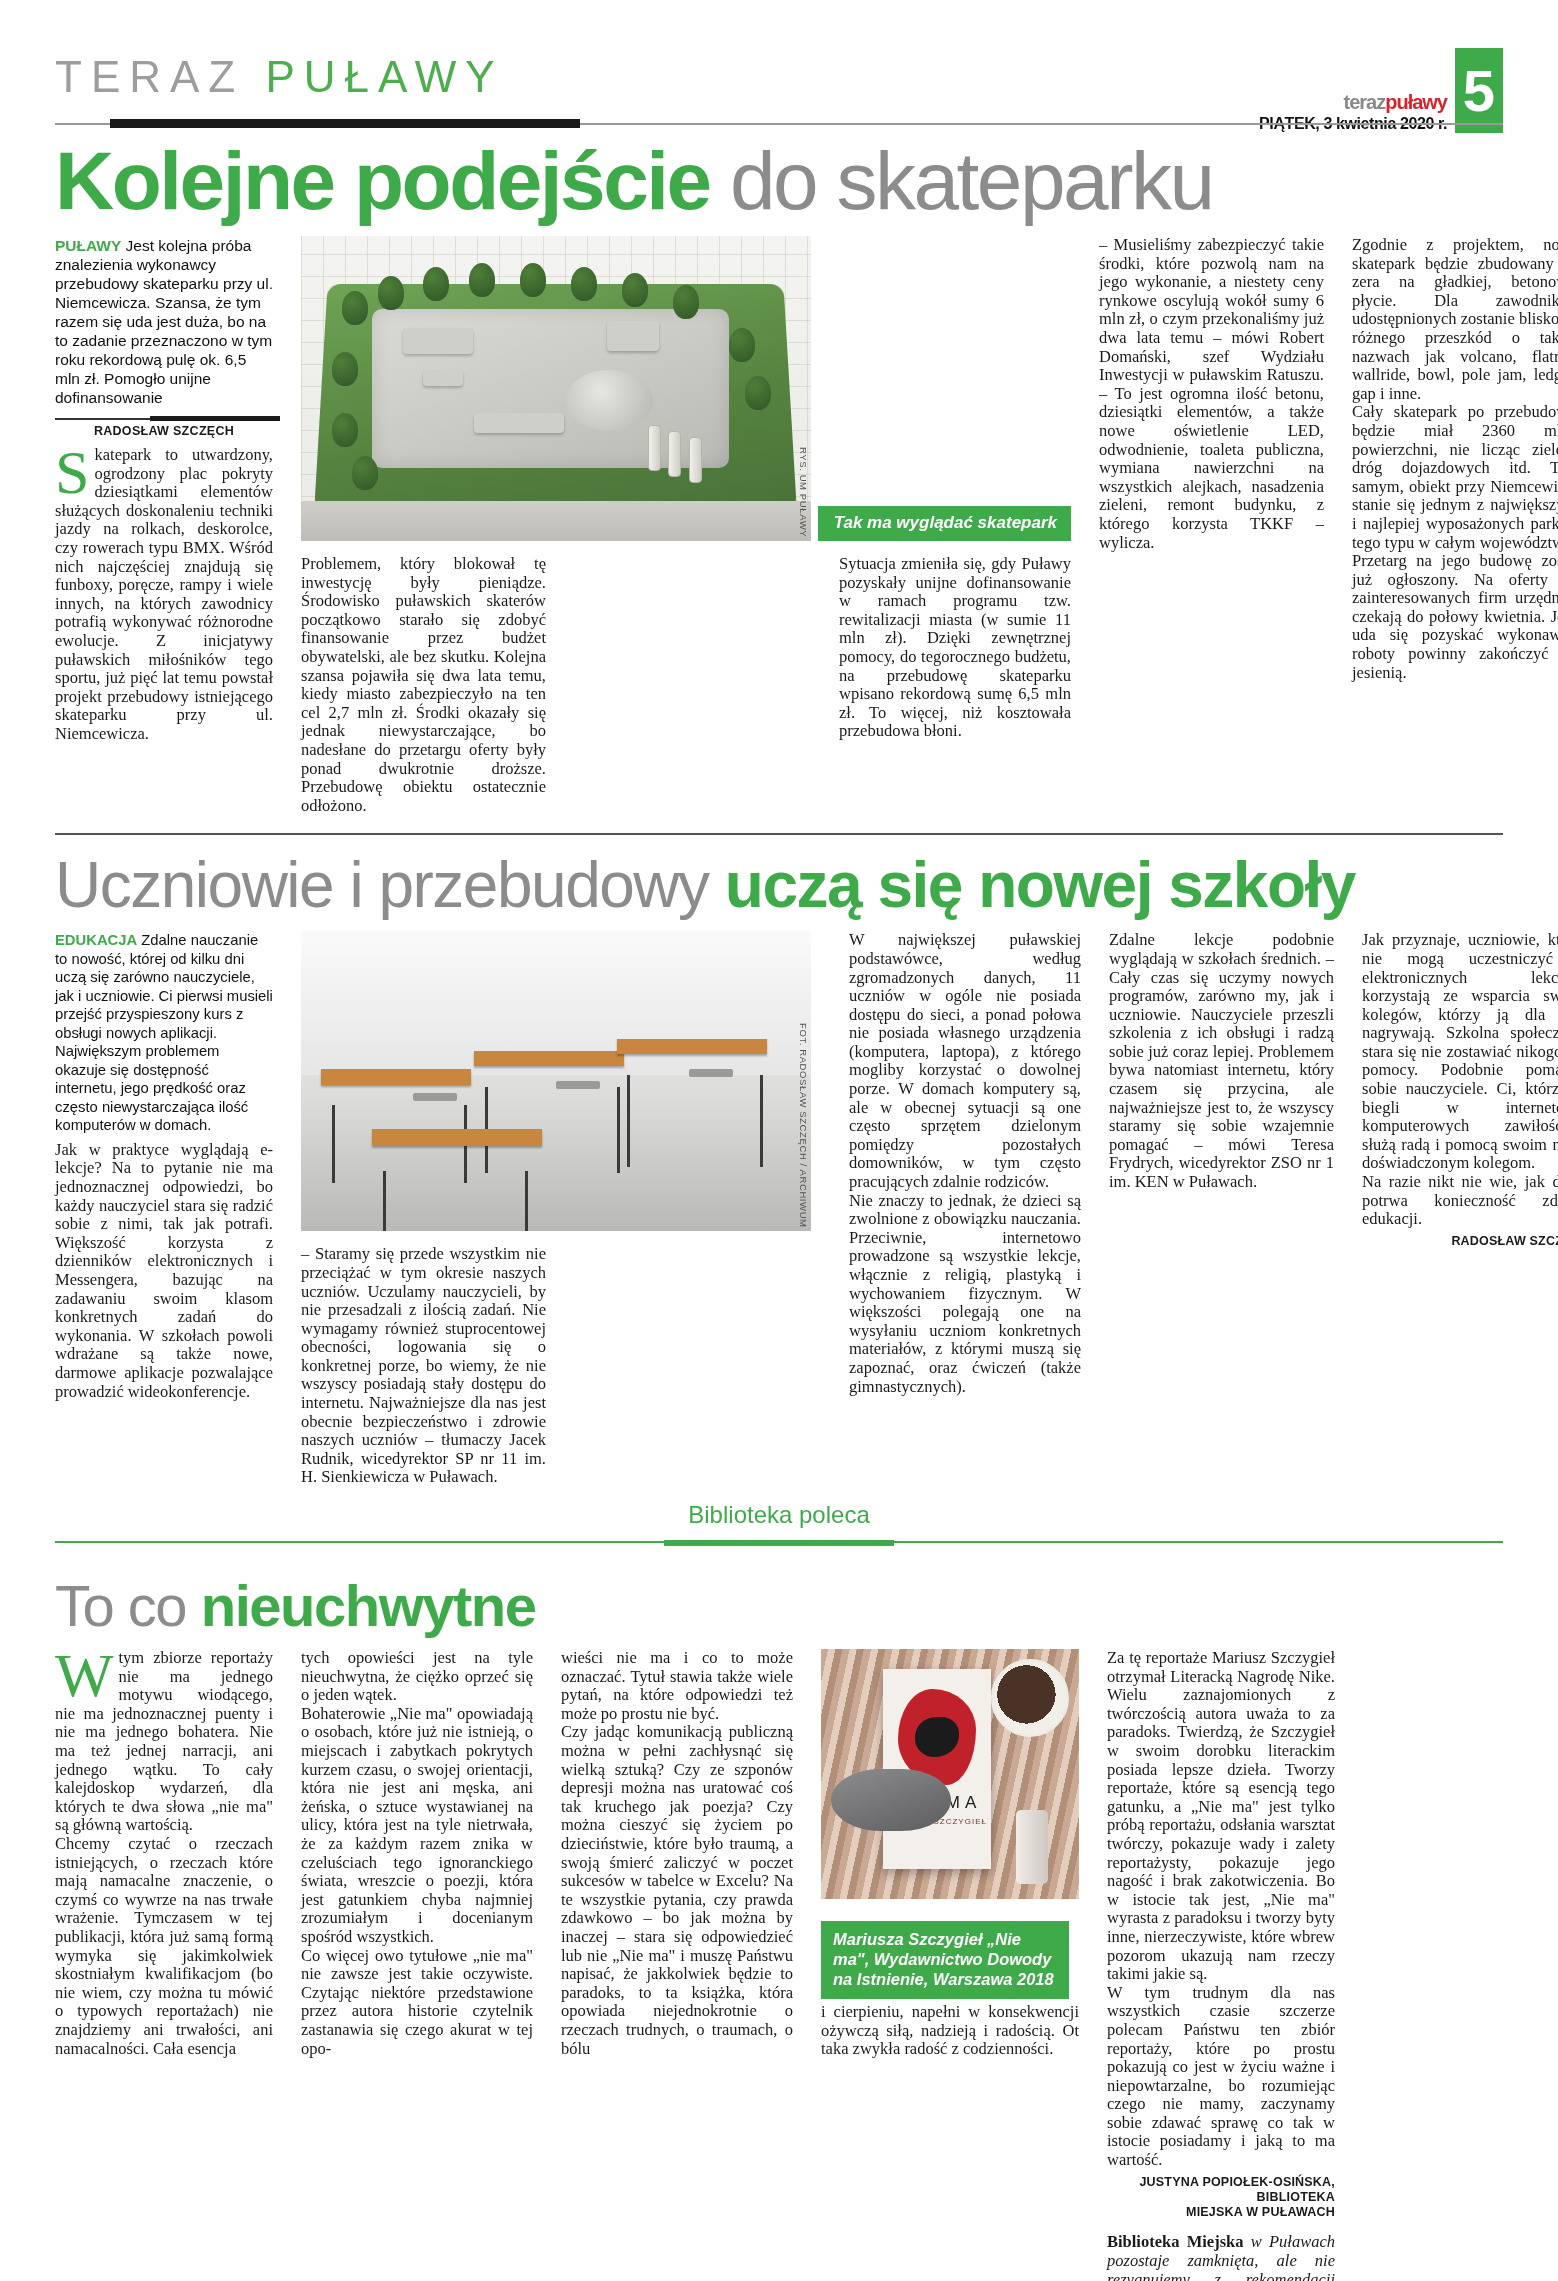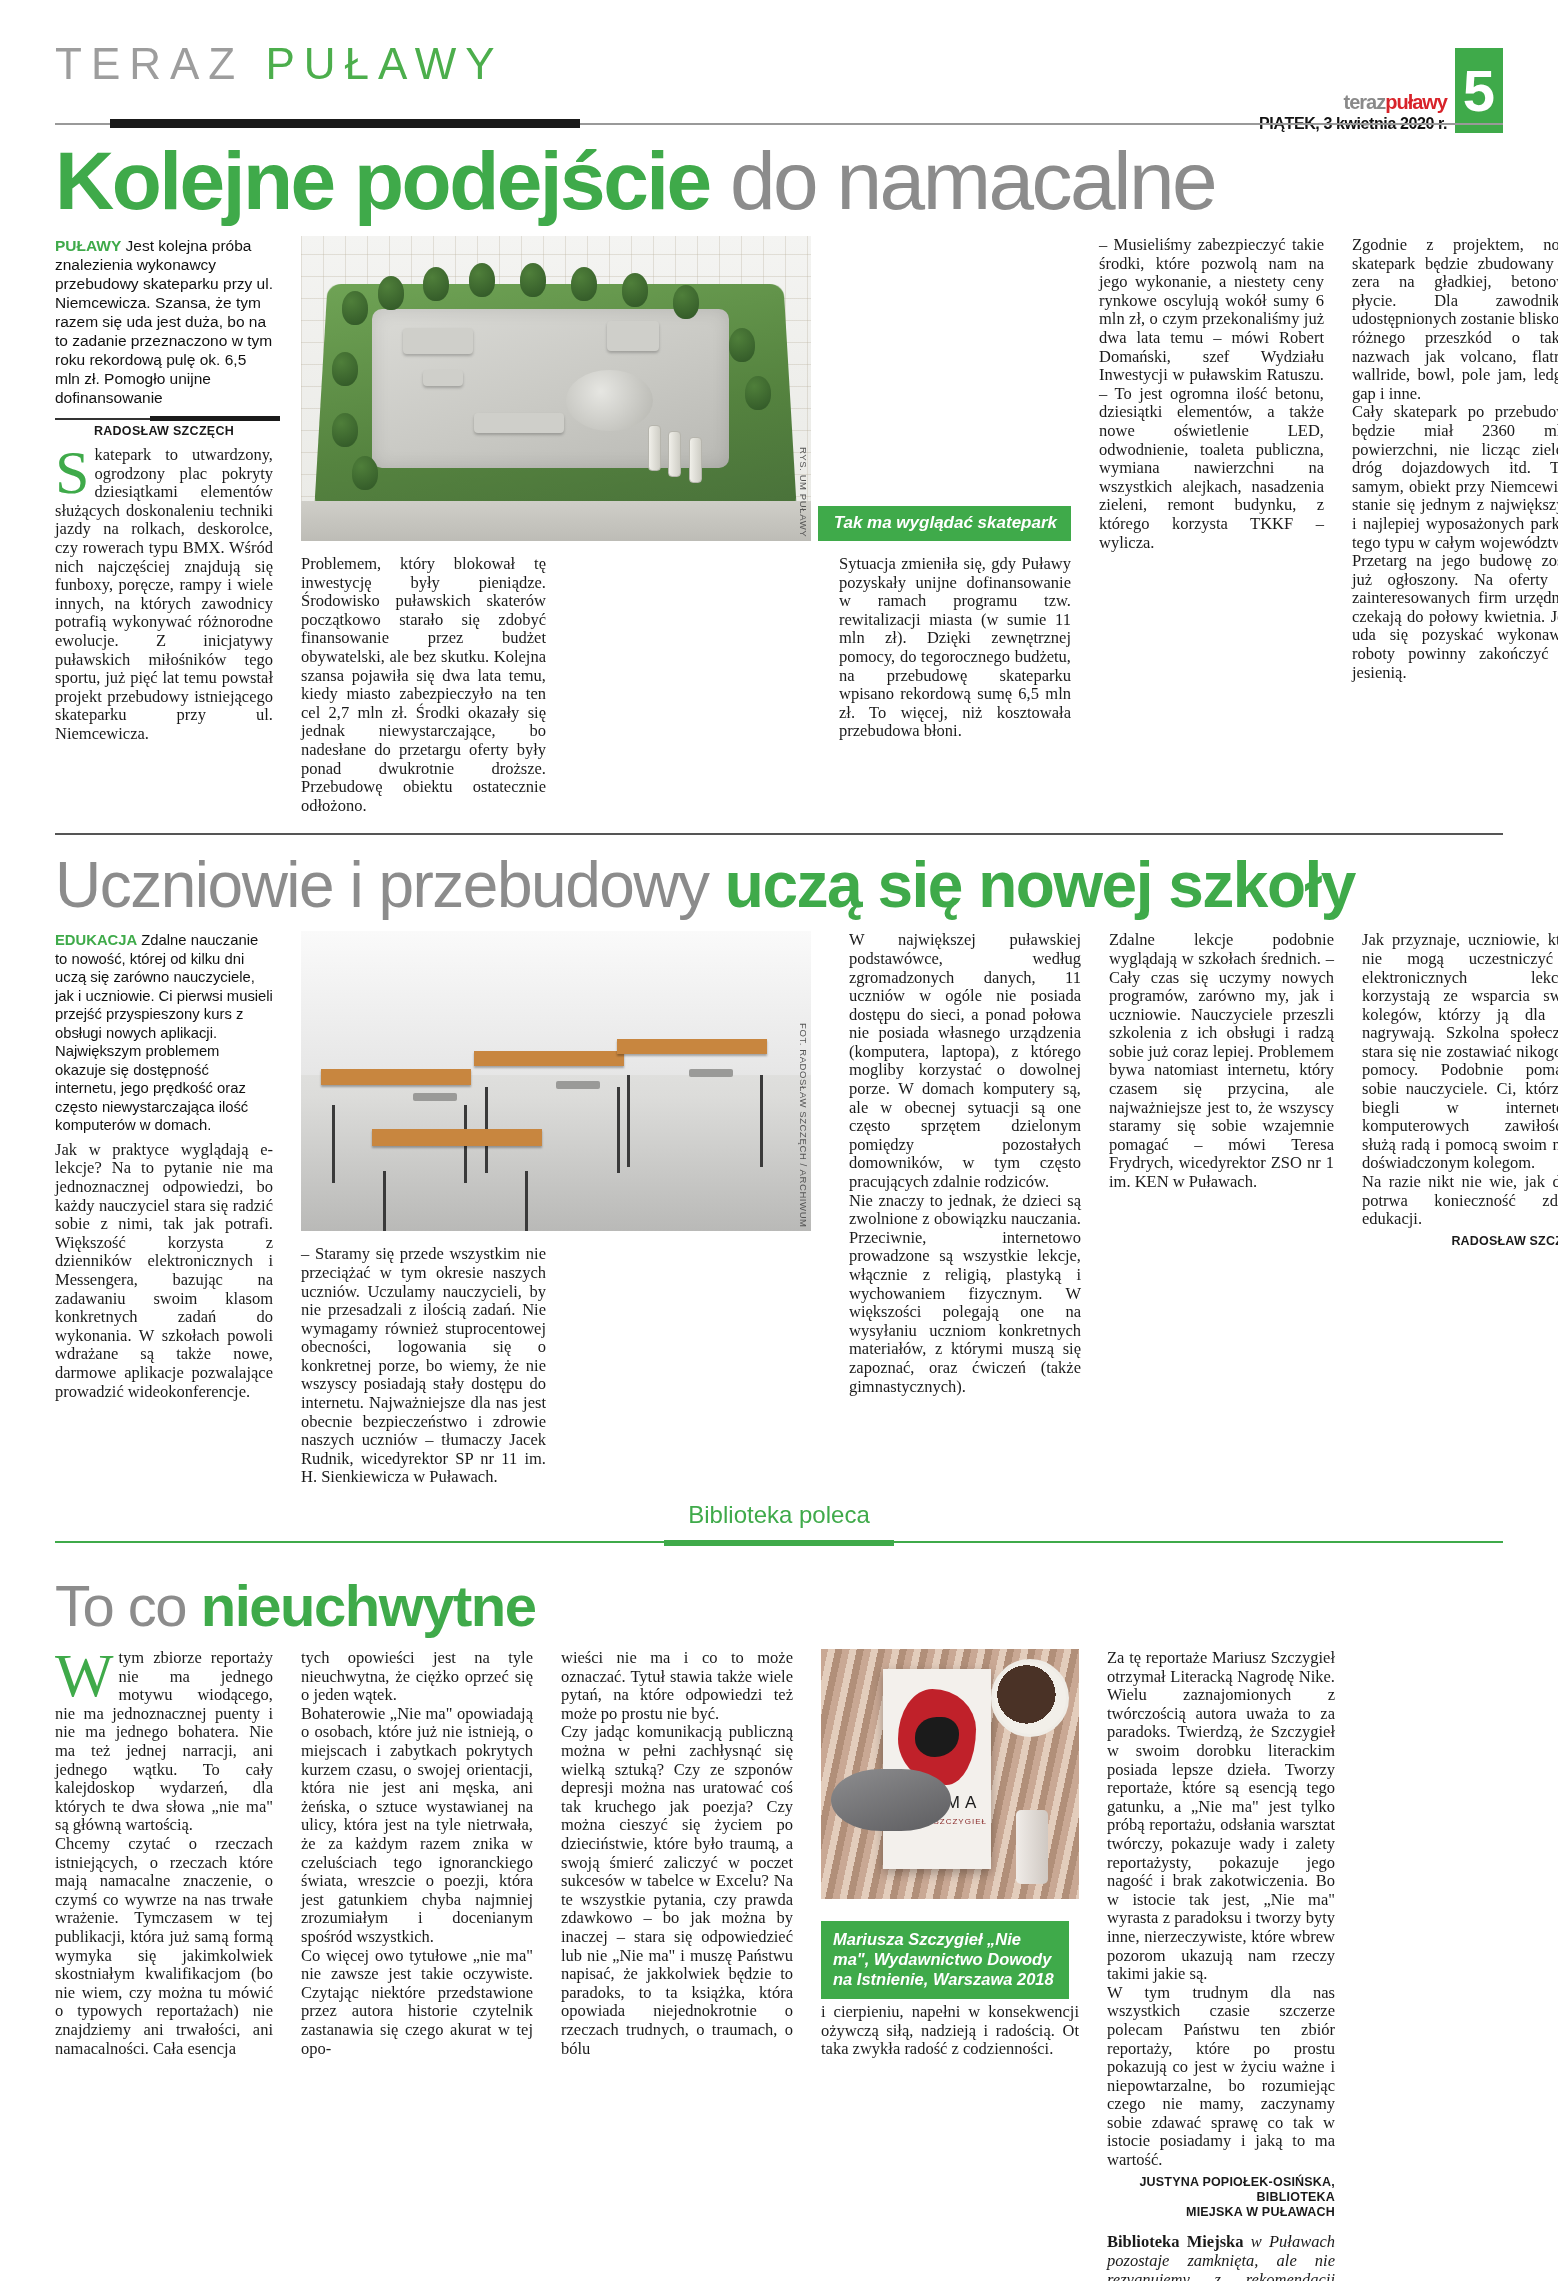--- a/index.html
+++ b/index.html
@@ -8,21 +8,21 @@
     width:1558px; height:2281px;
     background:#ffffff;
     font-family:"Liberation Serif", serif;
     color:#1a1a1a;
     position:relative;
     overflow:hidden;
   }
   .page { position:relative; width:1558px; height:2281px; padding:0 55px; }
 
   
-  .masthead { position:relative; height:115px; padding-top:42px; }
+  .masthead { position:relative; height:115px; padding-top:55px; }
   .masthead-title {
     font-family:"Liberation Sans", sans-serif;
     font-size:44px; font-weight:300; letter-spacing:9px;
     line-height:1;
     display:inline-block;
   }
   .mt-grey { color:#9d9d9d; }
   .mt-green { color:#4cae4c; }
   .brand-block {
     position:absolute; right:0; top:48px; text-align:right;
@@ -261,21 +261,21 @@
       <div class="page-num">5</div>
     </div>
   </div>
 
   <div class="rule-top">
     <div class="thin"></div>
     <div class="thick"></div>
   </div>
 
   <div class="headline h1-main">
-    <span class="g">Kolejne podejście</span><span class="k"> do namacalne</span>
+    <span class="g">Kolejne podejście</span><span class="k"> do skateparku</span>
   </div>
 
   <div class="cols">
 
     <div class="col" style="flex:0 0 218px;">
       <p class="lead"><span class="kicker">PUŁAWY</span><span> Jest kolejna próba znalezienia wykonawcy przebudowy skateparku przy ul. Niemcewicza. Szansa, że tym razem się uda jest duża, bo na to zadanie przeznaczono w tym roku rekordową pulę ok. 6,5 mln zł. Pomogło unijne dofinansowanie</span></p>
       <div class="byline-wrap">
         <div class="bl"></div>
         <div class="bl2"></div>
         <div class="byline">RADOSŁAW SZCZĘCH</div>

